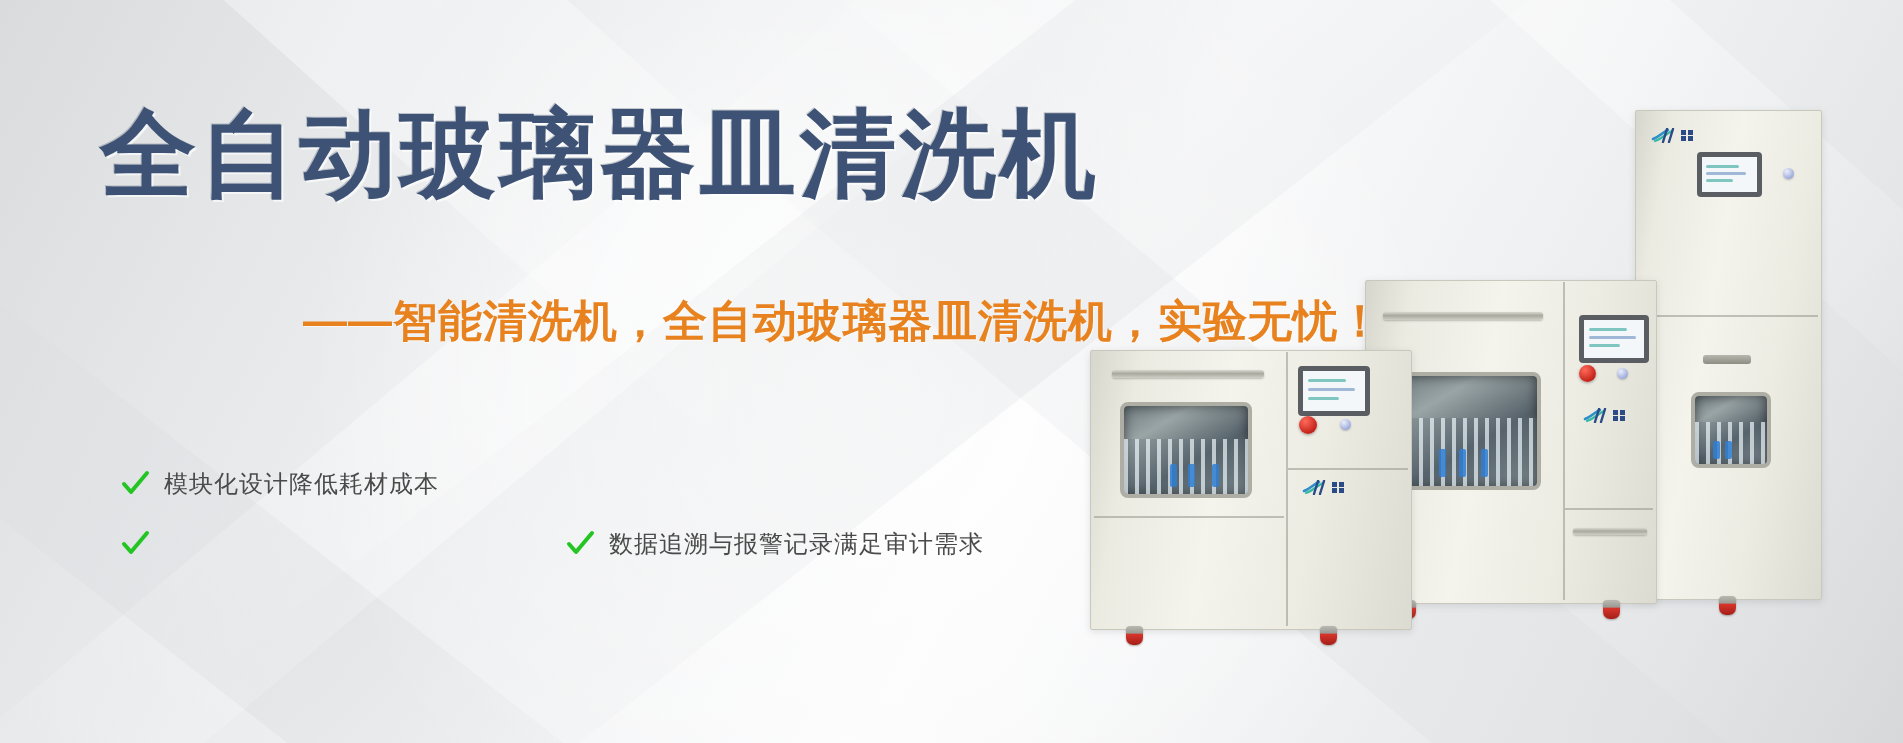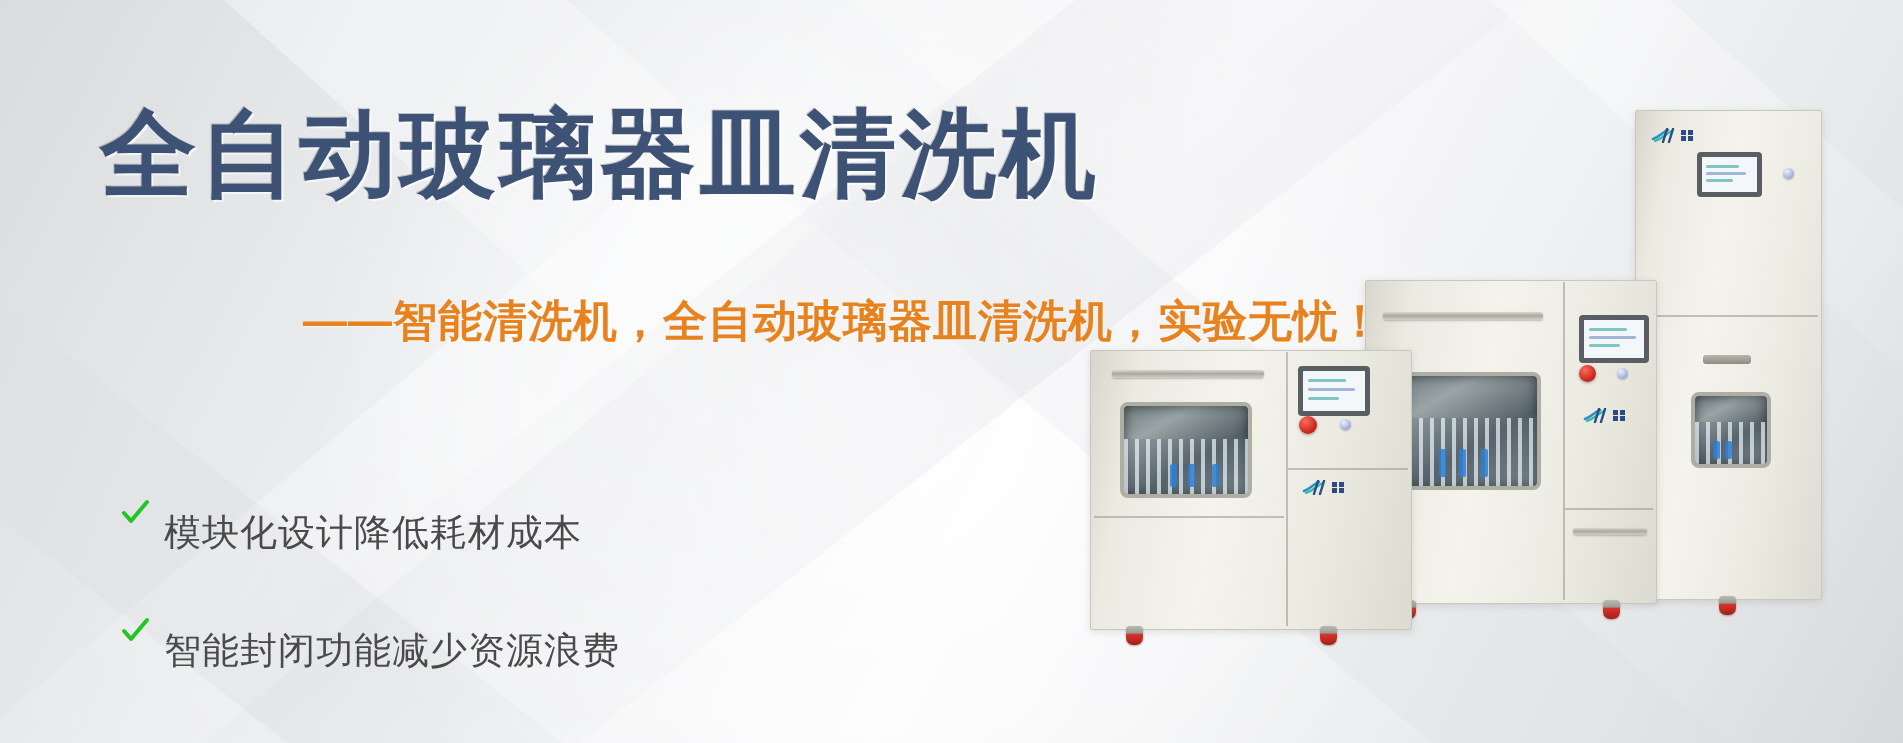--- a/index.html
+++ b/index.html
@@ -101,25 +101,24 @@
   .check {
     flex: 0 0 auto;
     width: 30px;
     height: 30px;
     margin-right: 14px;
     position: relative;
   }
   .check svg { display: block; }
 
   .feat-label {
-    font-size: 37px;
+    font-size: 24px;
     color: #4a4a4a;
     letter-spacing: 1px;
     font-family: Liberation Serif, serif;
-    margin-top: 40px;
   }
 
   
   .machines {
     position: absolute;
     left: 1090px;
     top: 110px;
     width: 813px;
     height: 633px;
   }
@@ -257,21 +256,28 @@
         </div>
       </div>
 
       <div class="feat-row">
         <div class="feat col-a">
           <span class="check">
             <svg width="30" height="30" viewBox="0 0 30 30">
               <path d="M4 15 L11 23 L27 4" fill="none" stroke="#22c522" stroke-width="4" stroke-linecap="round" stroke-linejoin="round"></path>
             </svg>
           </span>
-          <span class="feat-label">智能封闭功能减少资源浪费</span>
+        </div>
+        <div class="feat col-b">
+          <span class="check">
+            <svg width="30" height="30" viewBox="0 0 30 30">
+              <path d="M4 15 L11 23 L27 4" fill="none" stroke="#22c522" stroke-width="4" stroke-linecap="round" stroke-linejoin="round"></path>
+            </svg>
+          </span>
+          <span class="feat-label">数据追溯与报警记录满足审计需求</span>
         </div>
       </div>
 
     </div>
   </div>
 
   <div class="machines">
 
     <div class="machine" style="left:545px; top:0px; width:185px; height:495px;">
       <div class="body-panel" style="position:absolute; left:0; top:0; width:185px; height:488px; border-radius:2px;"></div>

